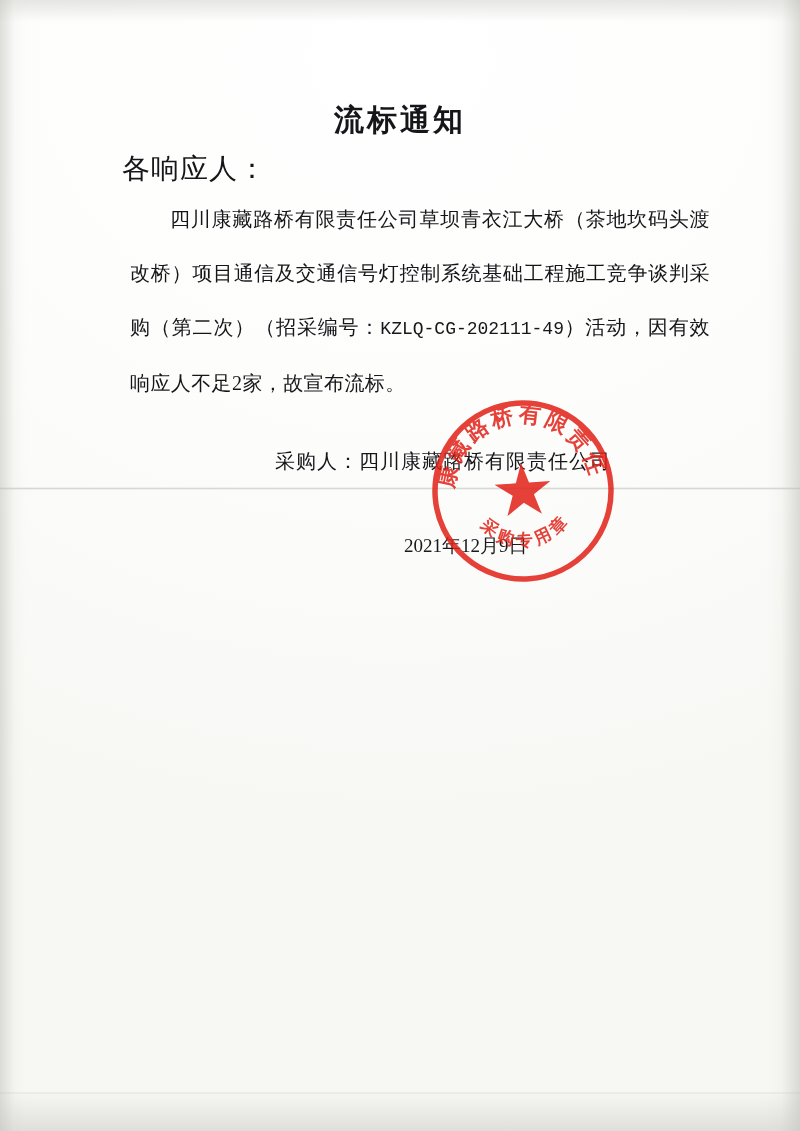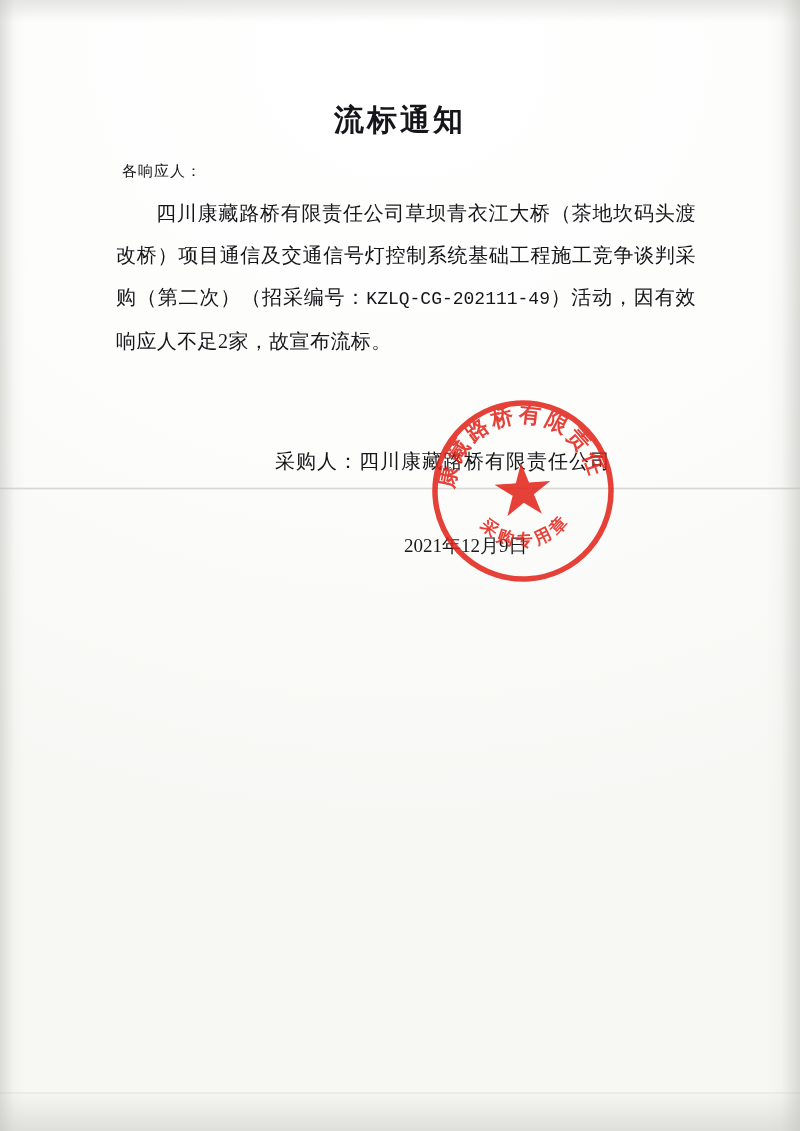--- a/index.html
+++ b/index.html
@@ -78,35 +78,35 @@
     text-align: center;
     font-size: 30px;
     font-weight: bold;
     letter-spacing: 3px;
     color: #16161a;
     font-family: Liberation Mono, monospace;
   }
 
   .salutation {
     position: absolute;
-    top: 162px;
+    top: 150px;
     left: 122px;
-    font-size: 15px;
+    font-size: 28px;
     color: #16161a;
     letter-spacing: 1px;
     text-align: right;
   }
 
   .body-text {
     position: absolute;
     top: 192px;
-    left: 116px;
+    left: 130px;
     width: 580px;
     font-size: 20px;
-    line-height: 42px;
+    line-height: 54px;
     color: #16161a;
     text-align: justify;
     text-justify: inter-ideograph;
     letter-spacing: 0.4px;
     text-indent: 40px;
   }
   .body-text .mono {
     font-family: "Liberation Mono", "DejaVu Sans Mono", monospace;
     font-size: 18px;
     letter-spacing: 0px;

